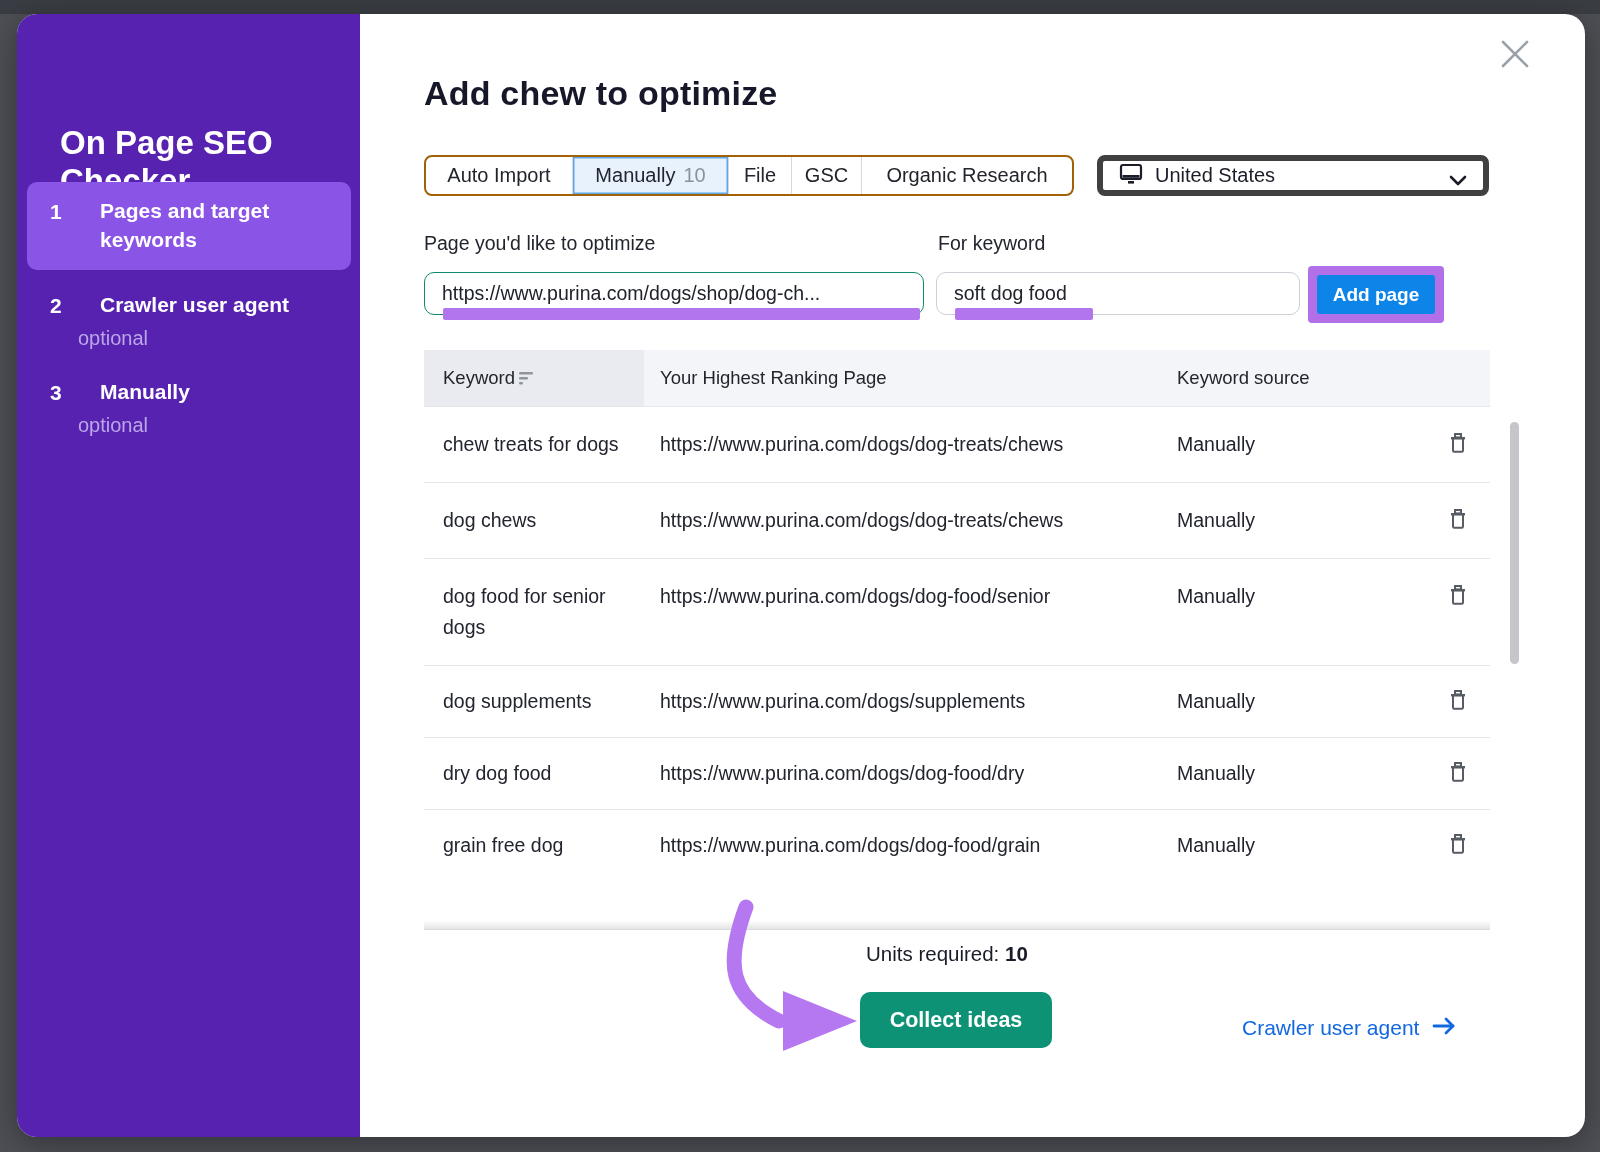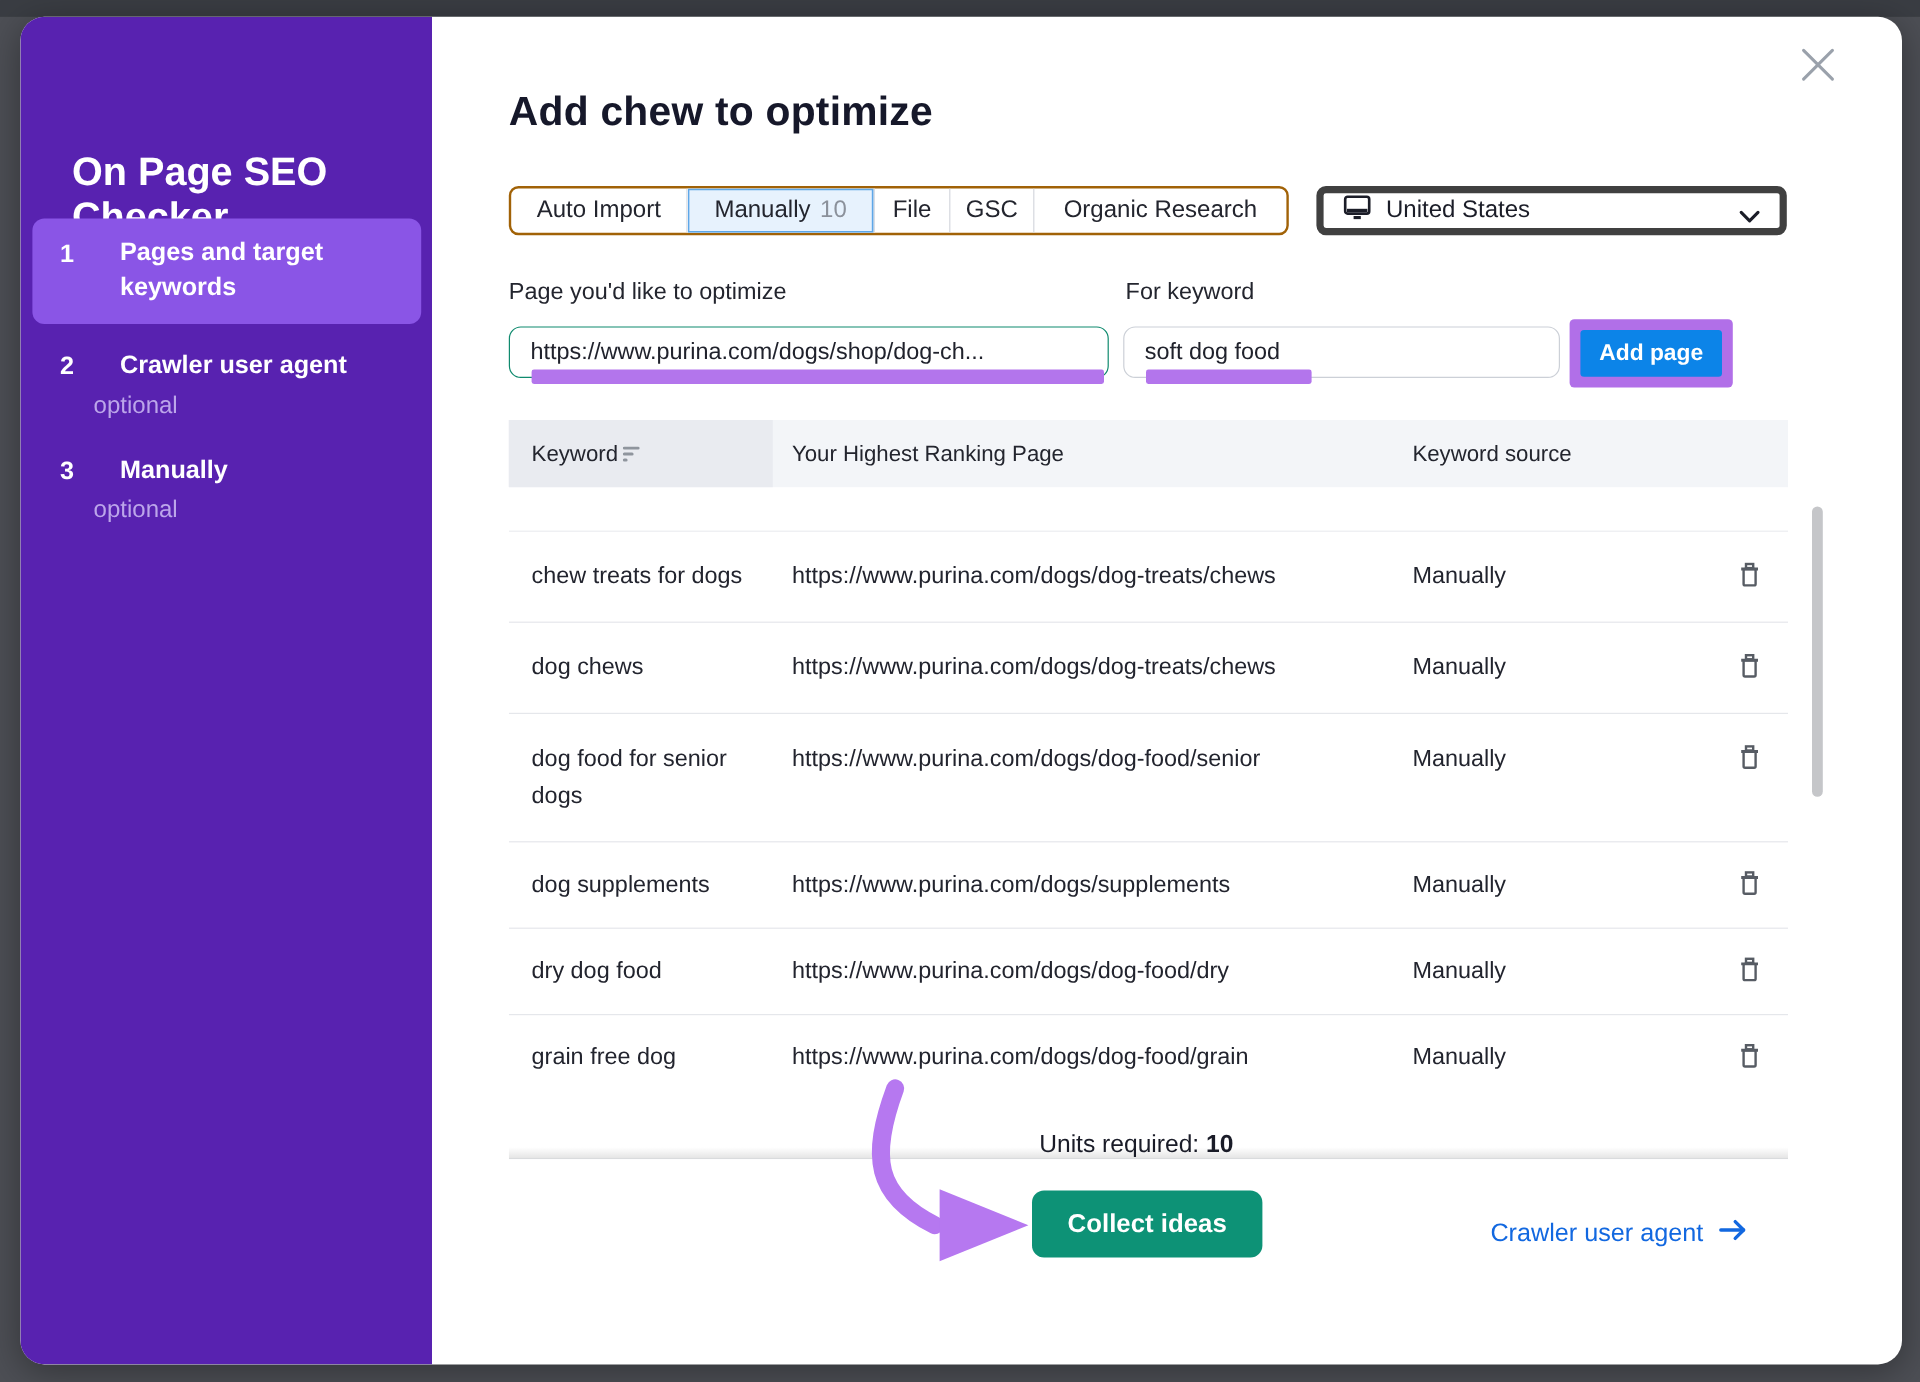--- a/index.html
+++ b/index.html
@@ -93,21 +93,21 @@
   
   .table { position:absolute; left:407px; top:336px; width:1066px; }
   .thead { position:relative; height:56px; background:#f3f5f8; }
   .th-kw-cell { position:absolute; left:0; top:0; width:220px; height:56px; background:#e9ebf0; cursor:pointer; }
   .th-txt { font-size:18.5px; color:#23252e; line-height:56px; }
   .th-kw-cell .th-txt { position:absolute; left:19px; }
   .sort-ic { position:absolute; left:95px; top:22px; }
   .th-url { position:absolute; left:236px; top:0; }
   .th-src { position:absolute; left:753px; top:0; }
 
-  .tbody { position:relative; height:524px; overflow:hidden;margin-top:36px; }
+  .tbody { position:relative; height:524px; overflow:hidden; }
   .trow {
     display:grid; grid-template-columns:217px 517px 249px 64px;
     padding-left:19px; border-top:1px solid #e5e7eb; align-items:start;
   }
   .trow.pad-lg { padding-top:22px; padding-bottom:22px; }
   .trow.pad-sm { padding-top:20px; padding-bottom:20px; }
   .c-kw { width:178px; font-size:19.5px; color:#22242e; line-height:31px; }
   .c-url { width:480px; font-size:19.5px; color:#22242e; line-height:31px; word-break:break-all; }
   .c-src { font-size:19.5px; color:#22242e; line-height:31px; }
   .c-del { display:flex; justify-content:center; padding-top:3px; }

